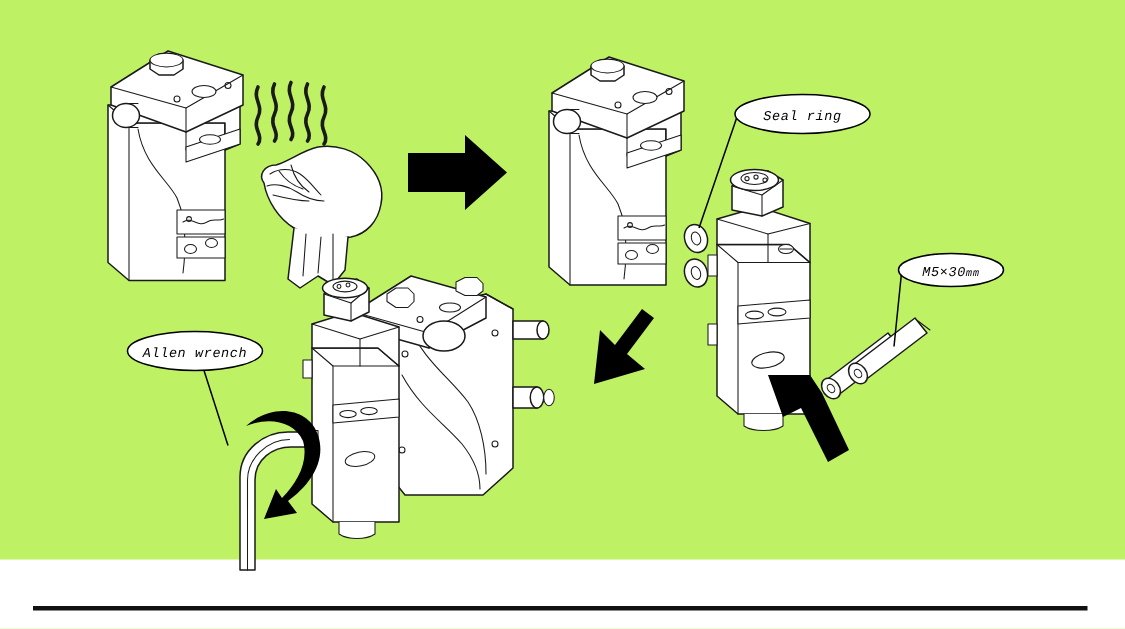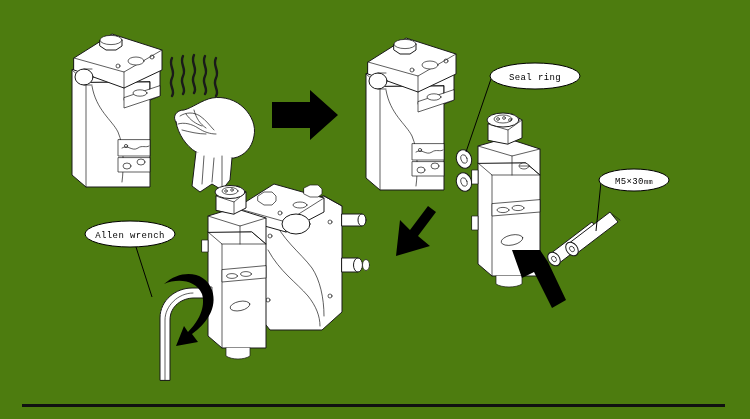--- a/index.html
+++ b/index.html
@@ -9,22 +9,23 @@
   }
   body {
     width: 750px;
     height: 419px;
     overflow: hidden;
     font-family: "Liberation Sans", sans-serif;
   }
   #sheet {
     position: relative;
     width: 750px;
-    height: 419px;
-    background: #4d7c0f;
+    height: 373px;
+    background: #bef264;
+    font-style: italic;
   }
   #artboard {
     position: absolute;
     left: 0;
     top: 0;
     width: 750px;
     height: 419px;
   }
   .callout-text {
     font-family: "Liberation Mono", monospace;

